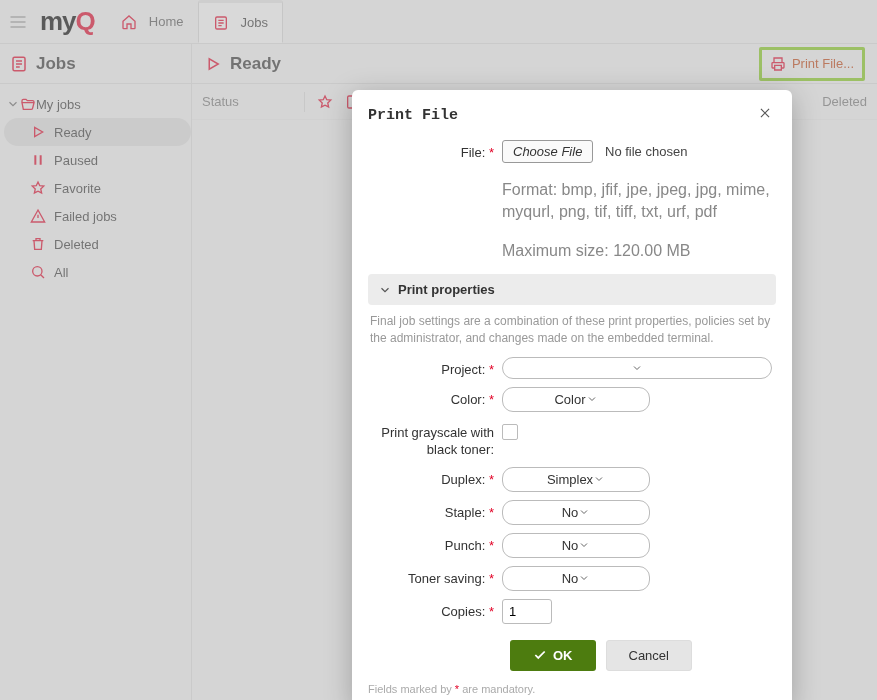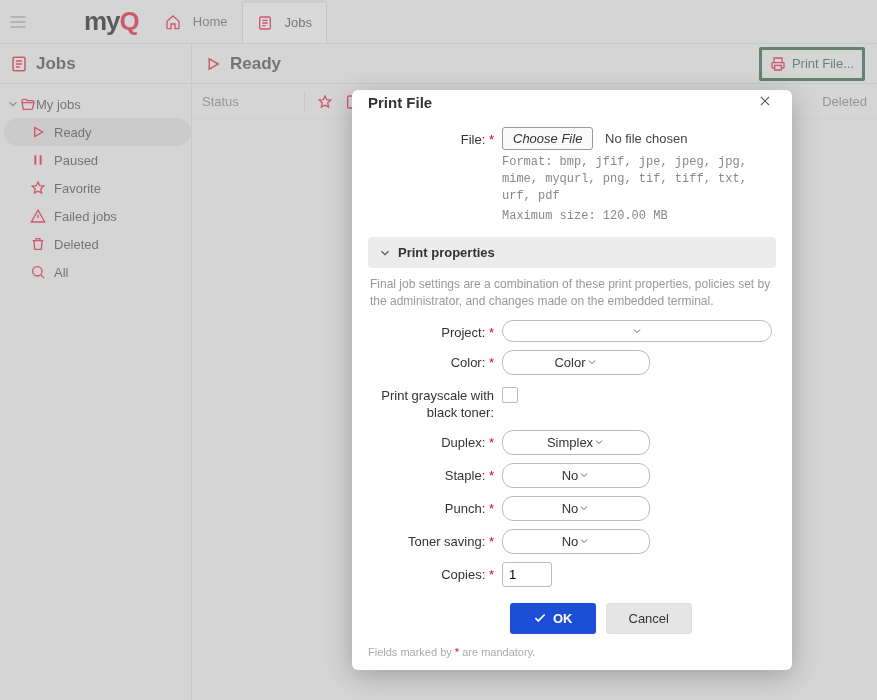--- a/index.html
+++ b/index.html
@@ -27,21 +27,20 @@
     display: flex;
     align-items: center;
     justify-content: center;
     cursor: pointer;
     color: #9e9e9e;
   }
   .logo {
     display: flex;
     align-items: center;
     padding: 0 12px 0 4px;
-    margin-left: 44px;
   }
   .logo-text {
     font-size: 26px;
     font-weight: 800;
     color: #000;
     font-family: Arial, sans-serif;
     letter-spacing: -1px;
   }
   .logo-Q {
     color: #e20025;
@@ -101,23 +100,23 @@
     align-items: center;
     gap: 8px;
   }
   .main-title svg { color: #e20025; }
   .print-file-btn {
     display: flex;
     align-items: center;
     gap: 6px;
     padding: 6px 8px;
     font-size: 13px;
-    color: #14532d;
+    color: #c2410c;
     border-radius: 2px;
-    border: 3px solid #14532d; 
+    border: 3px solid #84cc16; 
     cursor: pointer;
   }
   .print-file-btn svg { color: #e20025; }
   
   .content {
     display: flex;
     height: calc(700px - 44px - 40px);
   }
   .sidebar {
     width: 192px;
@@ -179,21 +178,22 @@
     width: 440px;
     background: #fff;
     border-radius: 6px;
     box-shadow: 0 6px 28px rgba(0,0,0,0.25);
     padding: 0 0 12px 0;
   }
   .modal-header {
     display: flex;
     align-items: center;
     justify-content: space-between;
-    padding: 0 16px 8px;
+    padding: 12px 16px 8px;
+    font-family: Liberation Mono, monospace;
   }
   .modal-header h3 { margin: 0; font-size: 15px; font-weight: 700; }
   .modal-close { cursor: pointer; color: #555; padding: 4px; }
   .form-row {
     display: flex;
     padding: 4px 16px;
     align-items: flex-start;
   }
   .form-label {
     width: 134px;
@@ -209,21 +209,21 @@
     align-items: center;
     border: 1px solid #999;
     border-radius: 3px;
     padding: 3px 10px;
     background: #fafafa;
     cursor: pointer;
     font-size: 13px;
     font-style: italic;
   }
   .file-status { margin-left: 8px; color: #444; }
-  .hint { color: #888; font-size: 12px; margin-top: 4px; line-height: 1.4; font-family: Liberation Mono, monospace; }
+  .hint { color: #888; font-size: 16px; margin-top: 16px; line-height: 1.4; }
   .section-header {
     margin: 8px 16px;
     background: #ececec;
     border-radius: 4px;
     padding: 8px 10px;
     display: flex;
     align-items: center;
     gap: 6px;
     font-weight: 600;
     font-size: 13px;
@@ -256,21 +256,21 @@
     display: flex; gap: 10px;
   }
   .btn {
     border-radius: 3px;
     padding: 7px 22px;
     font-size: 13px;
     cursor: pointer;
     display: inline-flex; align-items: center; gap: 6px;
     border: 1px solid transparent;
   }
-  .btn.primary { background: #1d4ed8; color: #fff; font-weight: 600;}
+  .btn.primary { background: #4d7c0f; color: #fff; font-weight: 600;}
   .btn.secondary { background: #e5e5e5; border: 1px solid #ddd; color: #333;}
   .mandatory-note { font-size: 11px; color: #aaa; padding: 8px 16px 0; }
   .mandatory-note .req { color: #e20025; }
 </style>
 </head>
 <body>
 
 <div class="topbar">
   <div class="hamburger">
     <svg width="20" height="20" viewBox="0 0 24 24">

